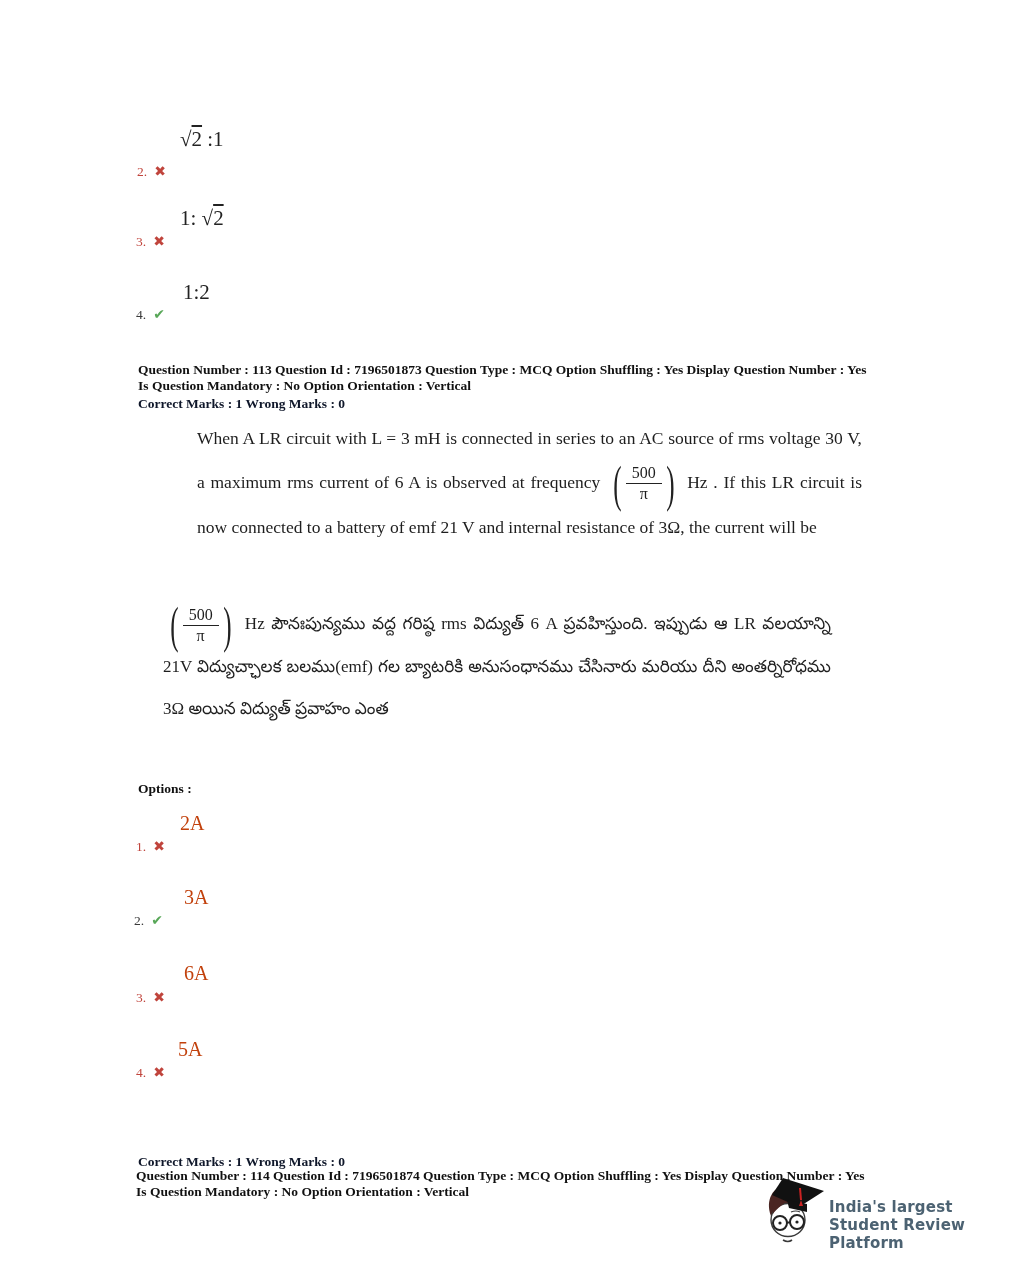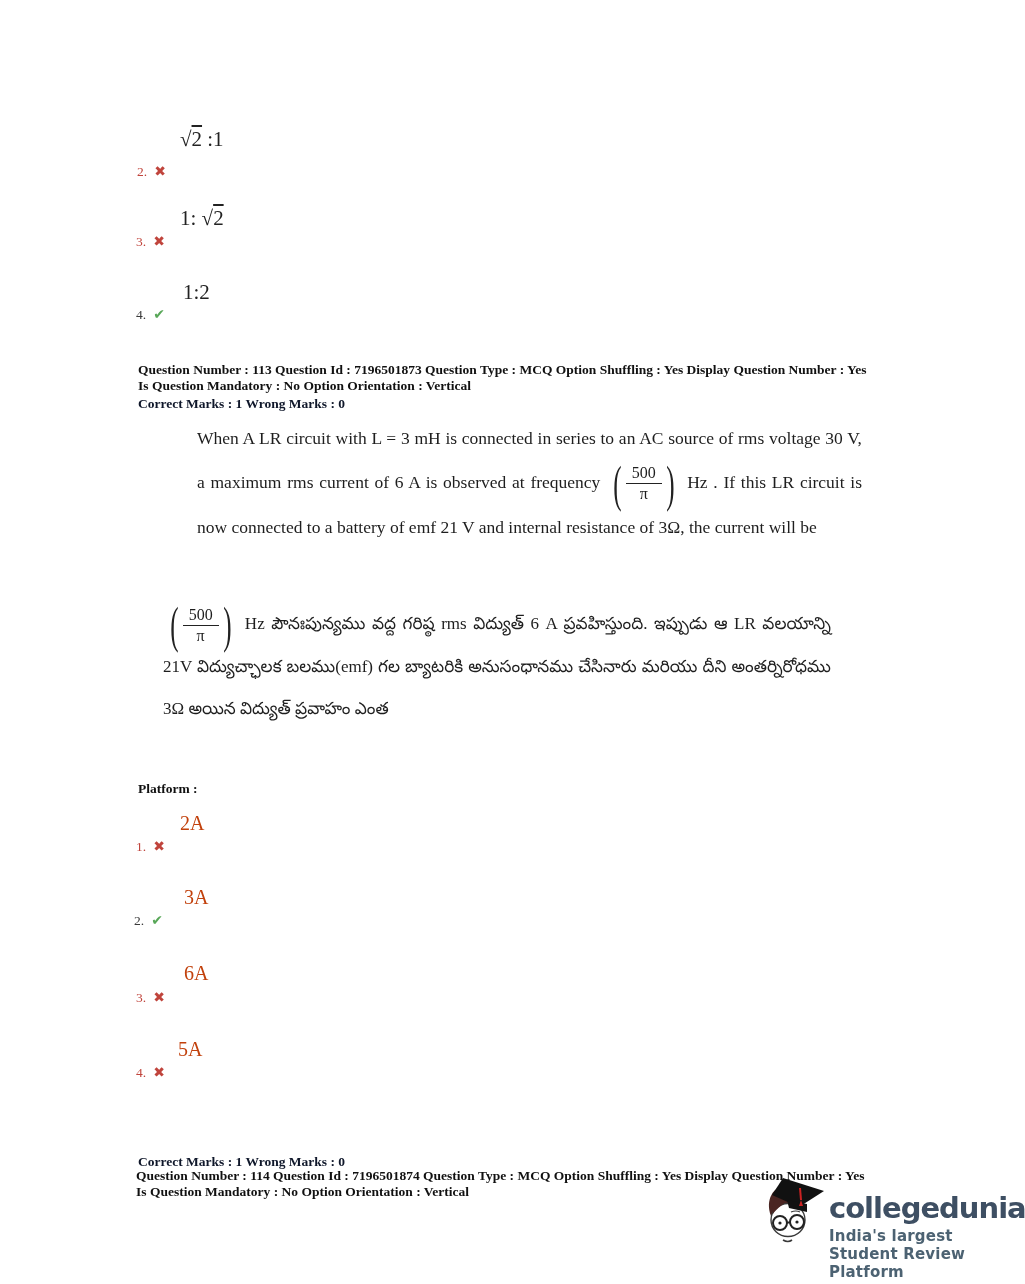--- a/index.html
+++ b/index.html
@@ -96,21 +96,21 @@
         <span class="paren">(</span>
         <span class="frac">
           <span class="fnum">500</span>
           <span class="fden">π</span>
         </span>
         <span class="paren">)</span>
       </span>
     <span>Hz పౌనఃపున్యము వద్ద గరిష్ఠ rms విద్యుత్ 6 A ప్రవహిస్తుంది. ఇప్పుడు ఆ LR వలయాన్ని 21V విద్యుచ్ఛాలక బలము(emf) గల బ్యాటరికి అనుసంధానము చేసినారు మరియు దీని అంతర్నిరోధము 3Ω అయిన విద్యుత్ ప్రవాహం ఎంత</span>
   </div>
 
-  <div class="abs optheader" style="left:138px; top:781px;">Platform :</div>
+  <div class="abs optheader" style="left:138px; top:781px;">Options :</div>
 
   <div class="abs optlabel" style="left:180px; top:812px;">2A</div>
   <div class="abs optline" style="left:136px; top:838px;">
     <span class="optnum wrong">1.</span><span class="mark wrong">✖</span>
   </div>
 
   <div class="abs optlabel" style="left:184px; top:886px;">3A</div>
   <div class="abs optline" style="left:134px; top:912px;">
     <span class="optnum correct">2.</span><span class="mark correct">✔</span>
   </div>
@@ -148,21 +148,17 @@
         <circle cx="34" cy="46" r="7" fill="#ffffff" stroke="#222222" stroke-width="2"></circle>
         <line x1="24" y1="46.5" x2="27" y2="46.5" stroke="#222222" stroke-width="2"></line>
         <circle cx="17" cy="47" r="1.6" fill="#222222"></circle>
         <circle cx="34" cy="46" r="1.6" fill="#222222"></circle>
 
         <path d="M28,36 q5,-2 9,0" stroke="#3a3a3a" stroke-width="1.2" fill="none"></path>
         <path d="M20,64 q5,3 9,0" stroke="#3a3a3a" stroke-width="1.6" fill="none"></path>
       </svg>
     </span>
     <span class="logo-txt">
-      <span class="brandrow">
-        <span class="brand">collegedunia</span>
-
-      </span>
       <div class="tagline">India's largest Student Review Platform</div>
     </span>
   </div>
 
 </div>
 
 </body></html>

